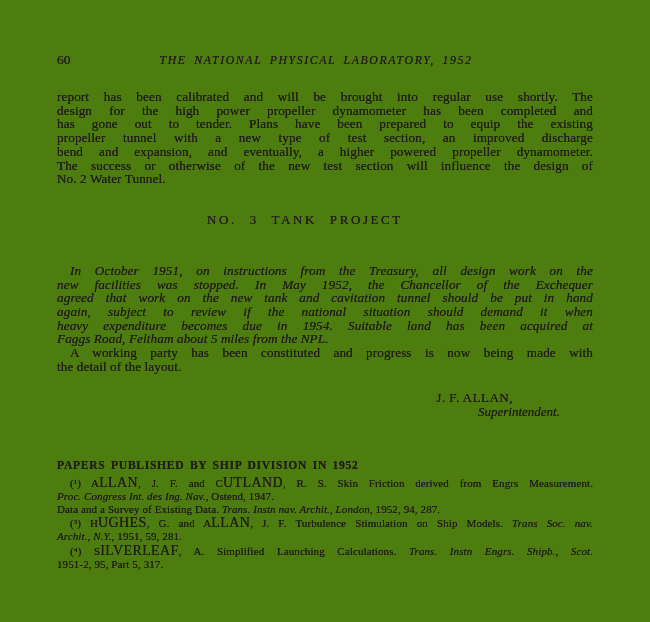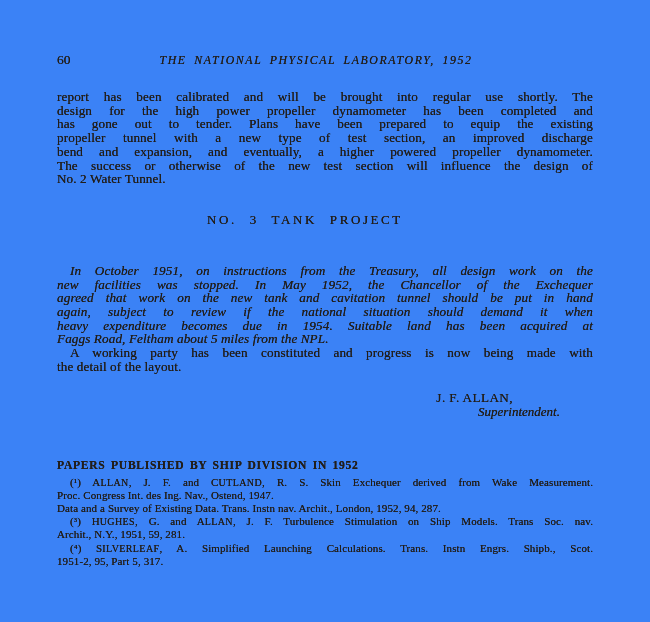--- a/index.html
+++ b/index.html
@@ -2,21 +2,21 @@
 <html><head>
 <meta charset="utf-8">
 <style>
   html, body { margin: 0; padding: 0; background: #ffffff; }
   .page {
     position: relative;
     width: 650px;
     height: 622px;
     box-sizing: border-box;
     padding: 52px 57px 0 57px;
-    background: #3b82f6;
+    background: #4d7c0f;
     color: #221e1a;
     font-family: "Liberation Serif", "DejaVu Serif", serif;
     text-shadow: 0 0 0.3px currentColor;
     overflow: hidden;
   }
   
   .running-head {
     display: flex;
     align-items: baseline;
     height: 14px;
@@ -86,23 +86,23 @@
     line-height: 13.2px;
     letter-spacing: 0.1px;
   }
   .refs .ref-line.first {
     padding-left: 13px;
     text-align: justify;
     text-align-last: justify;
     white-space: nowrap;
   }
   .refs .ref-line.cont { text-align: left; }
-  .it { }
+  .it { font-style: italic; }
   .bd { font-weight: 400; }
-  .sc { font-size: 10px; letter-spacing: 0.4px; }
+  .sc { font-size: 14px; letter-spacing: 0.4px; }
 </style>
 </head>
 <body>
 
 <div class="page">
 
   <div class="running-head">
     <div class="page-num">60</div>
     <div class="run-title">THE NATIONAL PHYSICAL LABORATORY, 1952</div>
     <div style="width:42px"></div>
@@ -133,21 +133,21 @@
       <div class="line ind">A working party has been constituted and progress is now being made with</div>
       <div class="line last">the detail of the layout.</div>
     </div>
 
   <div class="sig-name">J. F. ALLAN,</div>
   <div class="sig-title">Superintendent.</div>
 
   <div class="papers-heading">PAPERS PUBLISHED BY SHIP DIVISION IN 1952</div>
 
   <div class="refs">
-      <div class="ref-line first"><span>(¹) A</span><span class="sc">LLAN</span><span>, J. F. and C</span><span class="sc">UTLAND</span><span>, R. S.  Skin Exchequer derived from Wake Measurement.</span></div>
+      <div class="ref-line first"><span>(¹) A</span><span class="sc">LLAN</span><span>, J. F. and C</span><span class="sc">UTLAND</span><span>, R. S.  Skin Friction derived from Engrs Measurement.</span></div>
       <div class="ref-line cont"><span class="it">Proc. Congress Int. des Ing. Nav.</span><span>, Ostend, 1947.</span></div>
       <div class="ref-line cont"><span>Data and a Survey of Existing Data.  </span><span class="it">Trans. Instn nav. Archit., London</span><span>, 1952, </span><span class="bd">94</span><span>, 287.</span></div>
       <div class="ref-line first"><span>(³) H</span><span class="sc">UGHES</span><span>, G. and A</span><span class="sc">LLAN</span><span>, J. F.  Turbulence Stimulation on Ship Models.  </span><span class="it">Trans Soc. nav.</span></div>
       <div class="ref-line cont"><span class="it">Archit., N.Y.</span><span>, 1951, </span><span class="bd">59</span><span>, 281.</span></div>
       <div class="ref-line first"><span>(⁴) S</span><span class="sc">ILVERLEAF</span><span>, A.  Simplified Launching Calculations.  </span><span class="it">Trans. Instn Engrs. Shipb., Scot.</span></div>
       <div class="ref-line cont"><span>1951-2, </span><span class="bd">95</span><span>, Part 5, 317.</span></div>
     </div>
 
 </div>
 

